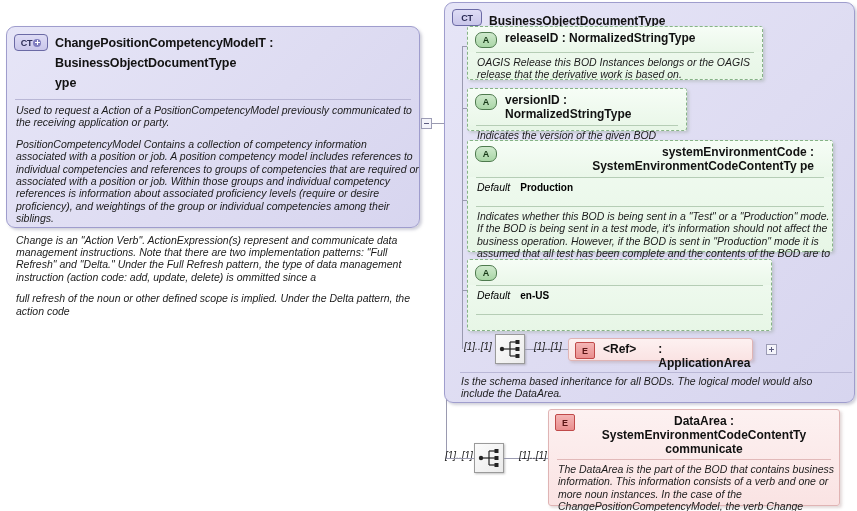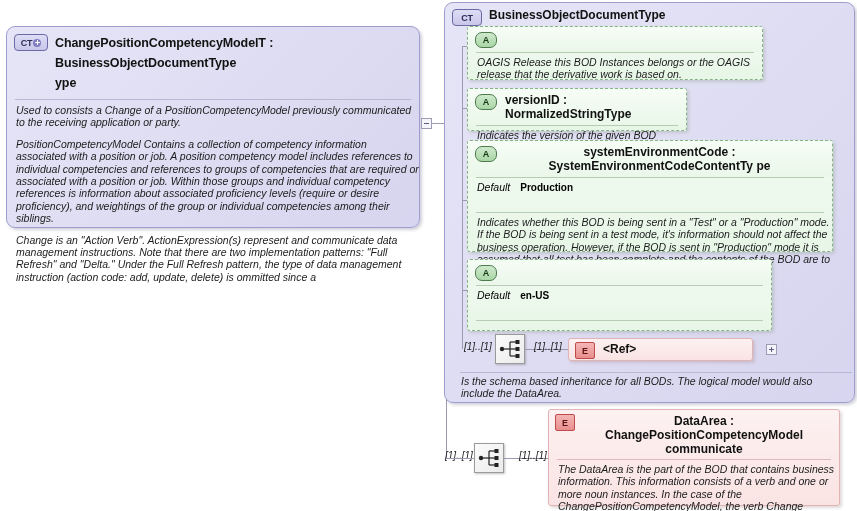--- a/index.html
+++ b/index.html
@@ -38,20 +38,21 @@
     font-size: 12.5px;
     line-height: 20px;
     letter-spacing: -0.1px;
     color: #121212;
   }
   .ct-title-right {
     font-weight: bold;
     font-size: 12px;
     line-height: 14px;
     color: #121212;
+    margin-top: 6px;
   }
 
   
   .badge-ct {
     display: inline-flex;
     align-items: center;
     justify-content: center;
     gap: 1px;
     min-width: 26px;
     height: 15px;
@@ -134,21 +135,21 @@
     border-radius: 7px;
     background: linear-gradient(#cfe9cd, #a9d6a6);
     font-size: 9px;
     font-weight: bold;
     color: #173917;
   }
   .defrow {
     display: flex;
     align-items: baseline;
     gap: 10px;
-    padding: 1px 9px 18px 9px;
+    padding: 1px 9px 12px 9px;
     font-size: 10.5px;
   }
   .defrow .k { font-style: italic; }
   .defrow .v { font-weight: bold; font-size: 10px; }
 
   
   .el-box {
     background: linear-gradient(180deg, #fdf1f1 0%, #fae3e3 100%);
     border: 1px solid #e0b4b4;
     border-radius: 3px;
@@ -242,23 +243,24 @@
     </span>
     <div class="ct-title">
       <span>ChangePositionCompetencyModelT : BusinessObjectDocumentType</span><br>
       <span>ype</span>
     </div>
   </div>
 
   <div class="hr"></div>
 
   <div class="doc">
-    <p>Used to consists a Change of a PositionCompetencyModel previously communicated to the receiving application or party.</p>
+    <p>Used to request a Action of a PositionCompetencyModel previously communicated to the receiving application or party.</p>
     <p>PositionCompetencyModel  Contains a collection of competency information associated with a position or job. A position competency model includes references to individual competencies and references to groups of competencies that are required or associated with a position or job. Within those groups and individual competency references is information about associated proficiency levels (require or desire proficiency), and weightings of the group or individual competencies among their siblings.</p>
     <p>Change is an "Action Verb". ActionExpression(s) represent and communicate data management instructions.  Note that there are two implementation patterns: "Full Refresh" and "Delta." Under the Full Refresh pattern, the type of data management instruction (action code: add, update, delete) is ommitted since a</p>
+    <p>full refresh of the noun or other defined scope is implied. Under the  Delta pattern, the action code</p>
   </div>
 </div>
 
 
 <div class="abs tog" style="left:421px; top:118px;"></div>
 
 <div class="abs line-h" style="left:432px; top:123px; width:14px;"></div>
 <div class="abs line-v" style="left:446px; top:123px; height:336px;"></div>
 
 
@@ -280,20 +282,21 @@
 
 <div class="abs line-v" style="left:462px; top:46px; height:303px;"></div>
 
 
 <div class="abs line-h" style="left:462px; top:46px; width:8px;"></div>
 <div class="abs attr-box" style="left:467px; top:26px; width:296px; height:54px;">
   <div class="attr-head">
     <span class="badge-a">
       <span>A</span>
     </span>
+    <div class="attr-title">releaseID : NormalizedStringType</div>
   </div>
   <div class="hr hr-green" style="margin:0 8px 3px 8px;"></div>
   <div class="doc">OAGIS Release this BOD Instances belongs or the OAGIS release that the derivative work is based on.</div>
 </div>
 
 
 <div class="abs line-h" style="left:462px; top:108px; width:8px;"></div>
 <div class="abs attr-box" style="left:467px; top:88px; width:220px; height:43px;">
   <div class="attr-head">
     <span class="badge-a">
@@ -305,21 +308,21 @@
   <div class="doc">Indicates the version of the given BOD definition.</div>
 </div>
 
 
 <div class="abs line-h" style="left:462px; top:200px; width:8px;"></div>
 <div class="abs attr-box" style="left:467px; top:140px; width:366px; height:112px;">
   <div class="attr-head">
     <span class="badge-a">
       <span>A</span>
     </span>
-    <div class="attr-title" style="text-align:center; padding-right:10px;">
+    <div class="attr-title" style="text-align:right; padding-right:10px;">
       <span>systemEnvironmentCode : SystemEnvironmentCodeContentTy</span>
       <span>pe</span>
     </div>
   </div>
   <div class="hr hr-green" style="margin:0 8px 2px 8px;"></div>
   <div class="defrow">
     <span class="k">Default</span>
     <span class="v">Production</span>
   </div>
   <div class="hr hr-green" style="margin:1px 8px 3px 8px;"></div>
@@ -362,20 +365,21 @@
 <div class="abs line-h" style="left:525px; top:349px; width:44px;"></div>
 <div class="abs card" style="left:534px; top:341px;">[1]..[1]</div>
 
 <div class="abs el-box" style="left:568px; top:338px; width:185px; height:23px;">
   <div class="el-head" style="padding:3px 6px 3px 6px;">
     <span class="badge-e">
       <span>E</span>
     </span>
     <div class="el-title" style="display:flex; gap:22px;">
       <span>&lt;Ref&gt;</span>
+      <span>: ApplicationArea</span>
     </div>
   </div>
 </div>
 
 <div class="abs tog plus" style="left:752px; top:344px;"></div>
 
 
 <div class="abs hr" style="left:452px; top:371px; width:392px;"></div>
 <div class="abs doc" style="left:452px; top:375px; width:392px;">Is the schema based inheritance for all BODs. The logical model would also include the DataArea.</div>
 
@@ -400,21 +404,21 @@
 
 <div class="abs line-h" style="left:504px; top:458px; width:46px;"></div>
 <div class="abs card" style="left:519px; top:450px;">[1]..[1]</div>
 
 <div class="abs el-box" style="left:548px; top:409px; width:292px; height:97px;">
   <div class="el-head" style="padding:4px 8px 3px 6px;">
     <span class="badge-e">
       <span>E</span>
     </span>
     <div class="el-title" style="text-align:center; padding-right:6px;">
-      <span>DataArea : ChangePositionCompetencyModel</span>
+      <span>DataArea : SystemEnvironmentCodeContentTy</span>
       <span>communicate</span>
     </div>
   </div>
   <div class="hr hr-red" style="margin:0 8px 3px 8px;"></div>
   <div class="doc">The DataArea is the part of the BOD that contains business information. This information consists of a verb and one or more noun instances. In the case of the ChangePositionCompetencyModel, the verb Change indicates the action to be performed on the noun PositionCompetencyModel.</div>
 </div>
 
 
 
 

